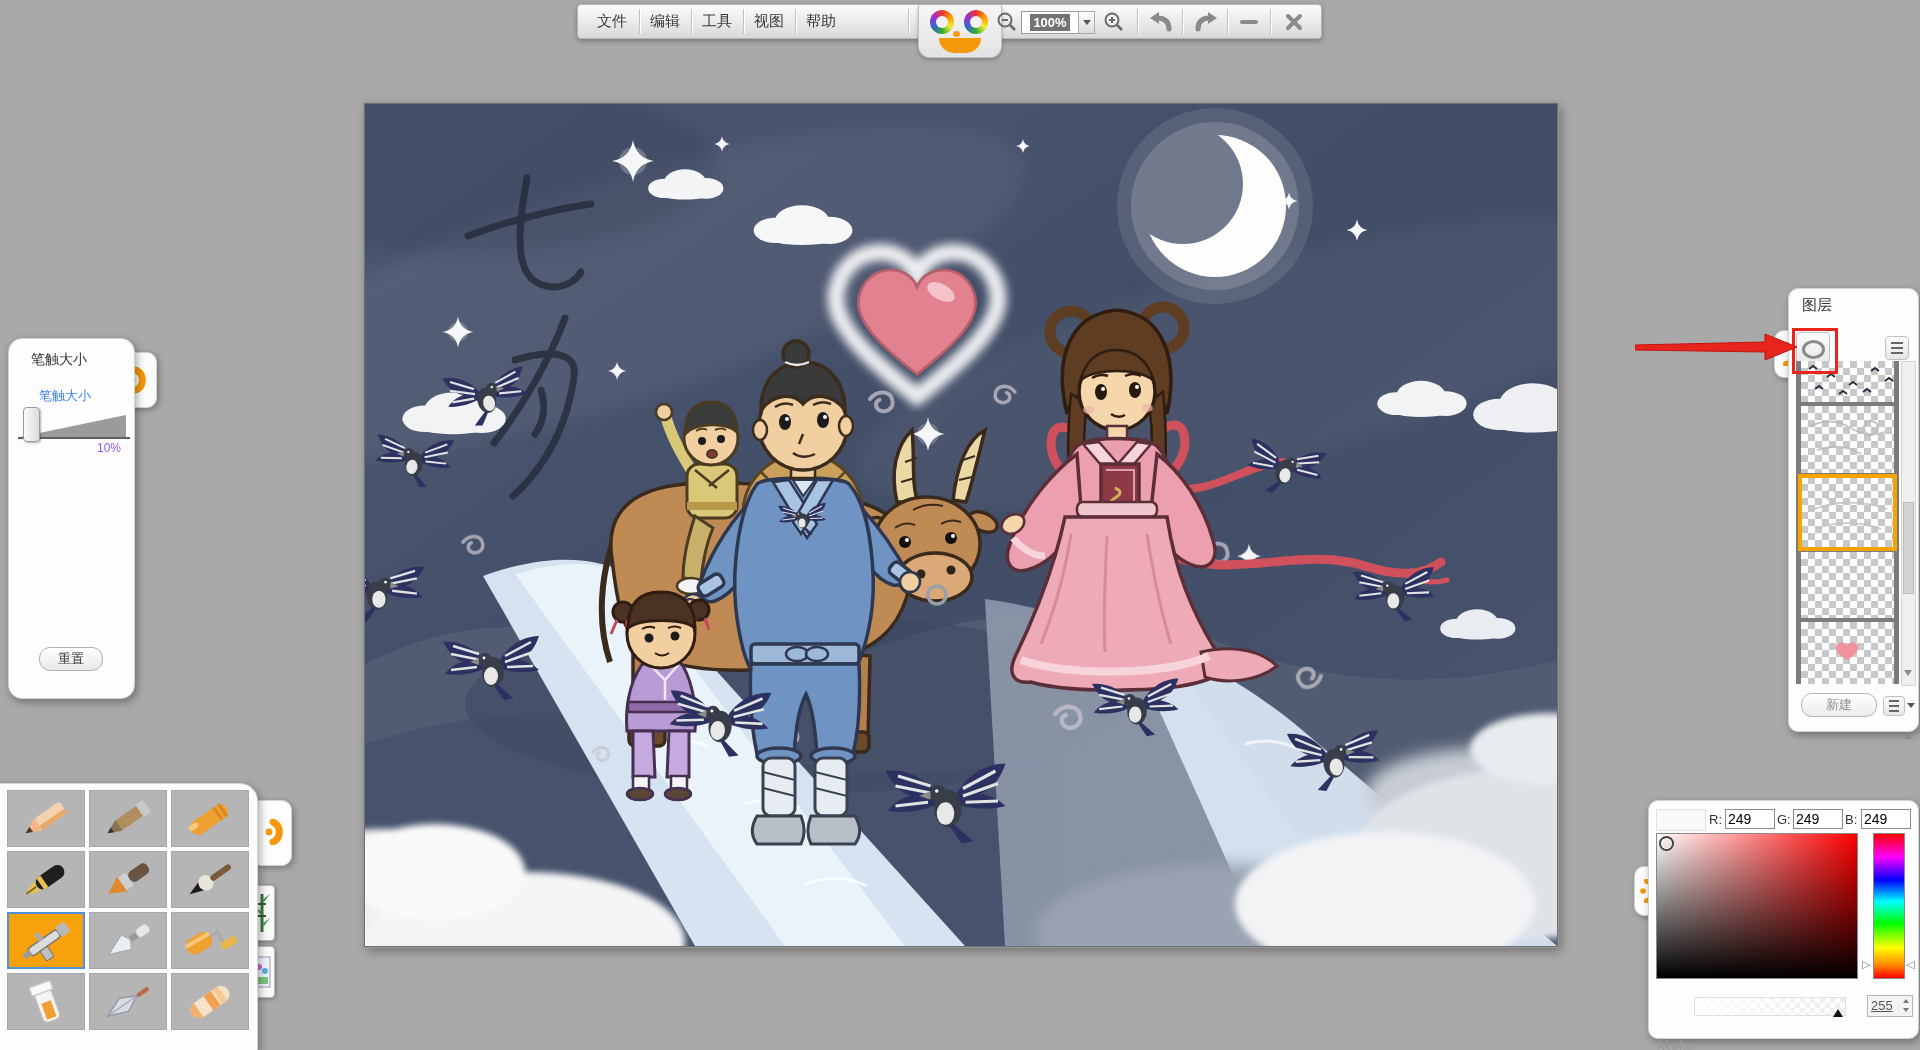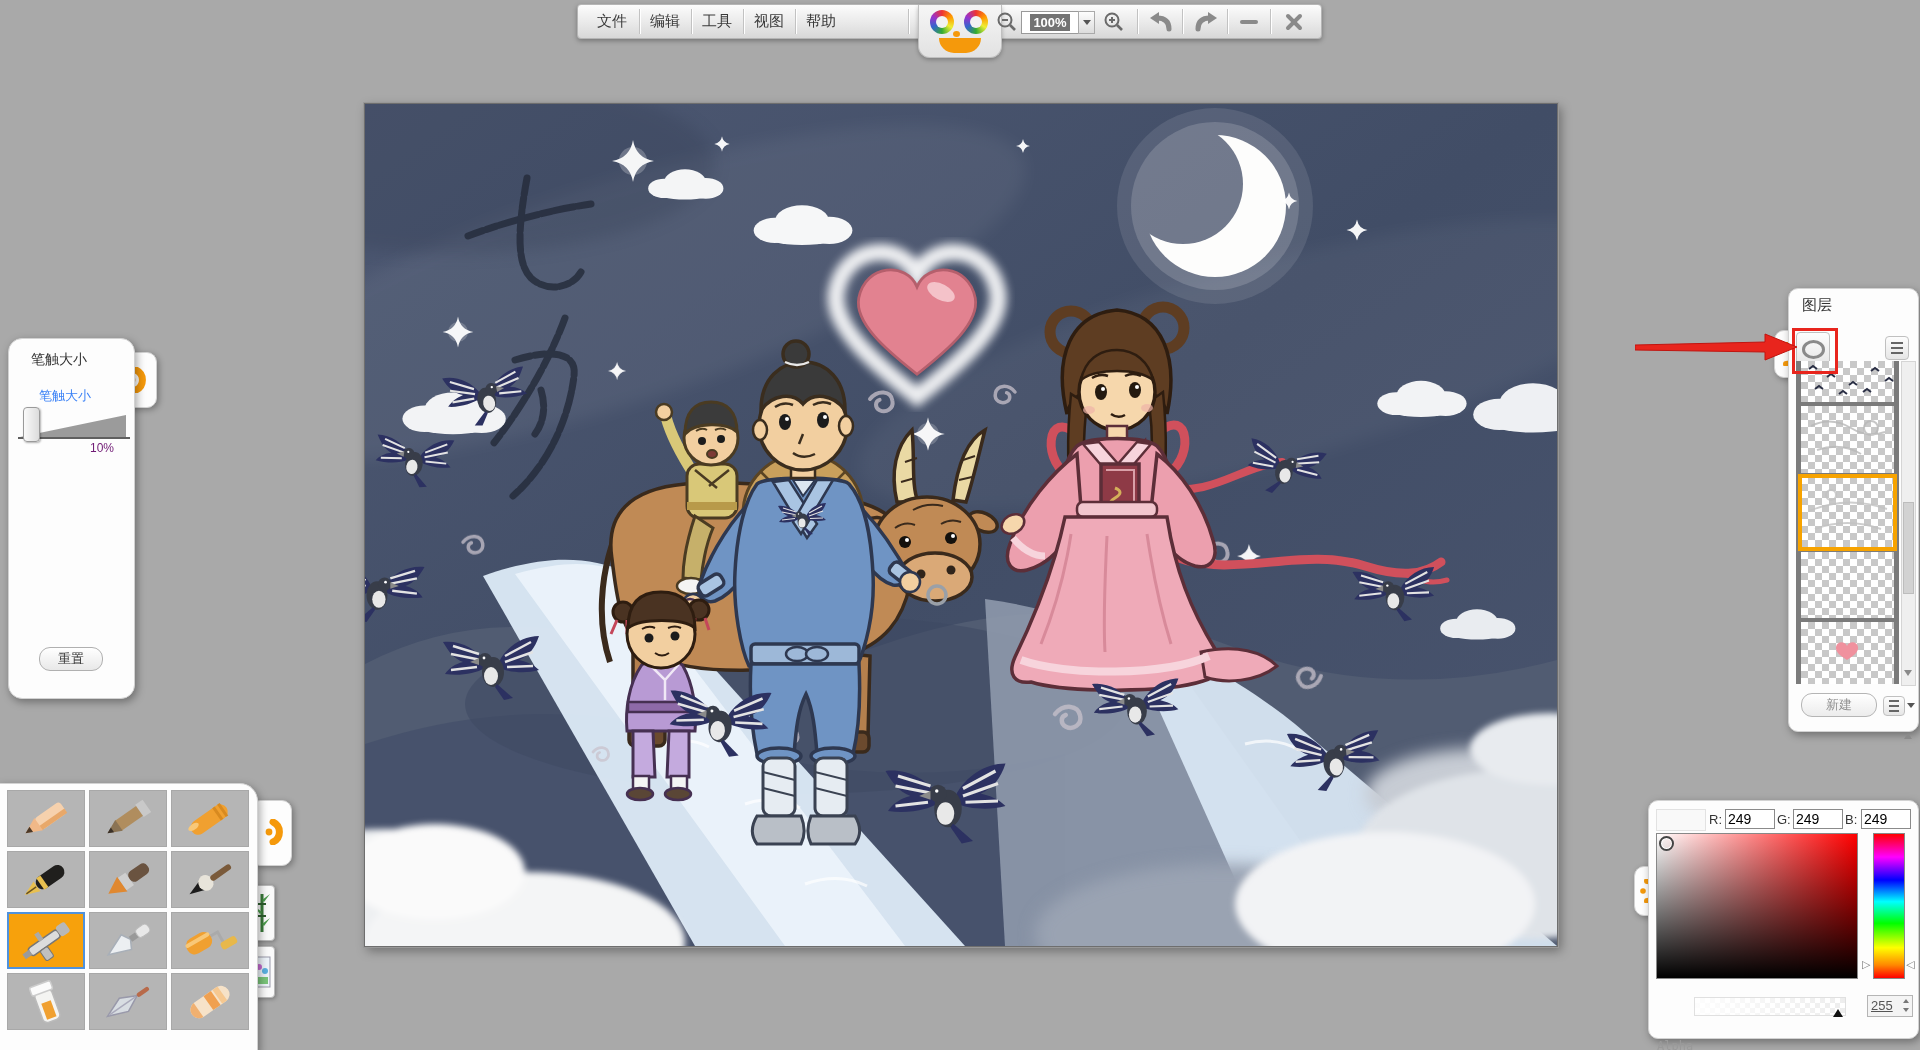--- a/index.html
+++ b/index.html
@@ -29,21 +29,21 @@
   .canvas{left:364px;top:103px;width:1192px;height:842px;border:1px solid #6e6e6e;
     box-shadow:0 0 0 1px #989898,3px 4px 10px rgba(0,0,0,.35);background:#46516b;z-index:1;}
   
   .panel{background:#fdfdfd;border:1px solid #d2d2d2;box-shadow:2px 3px 9px rgba(0,0,0,.35);z-index:10;}
   .orange-tab{position:absolute;background:#fdfdfd;border:1px solid #d2d2d2;box-shadow:2px 2px 6px rgba(0,0,0,.3);z-index:9;}
   .arcmark{position:absolute;width:26px;height:26px;}
   
   .brush-panel{left:8px;top:338px;width:125px;height:359px;border-radius:14px;}
   .bp-title{position:absolute;left:22px;top:12px;font-size:14px;color:#333;}
   .bp-label{position:absolute;left:30px;top:48px;font-size:13px;color:#3b82f6;text-align:right;}
-  .bp-pct{position:absolute;left:81px;top:102px;font-size:12px;color:#701a75;}
+  .bp-pct{position:absolute;left:88px;top:102px;font-size:12px;color:#8b5cf6;}
   .bp-reset{position:absolute;left:30px;top:308px;width:62px;height:22px;border:1px solid #b0b0b0;border-radius:11px;
     background:linear-gradient(#fff,#e8e8e8);font-size:13px;color:#333;text-align:center;line-height:21px;}
   .slider{position:absolute;left:9px;top:66px;width:112px;height:38px;}
   .slider .hndl{position:absolute;left:5px;top:2px;width:15px;height:33px;border:1px solid #9a9a9a;border-radius:4px;
     background:linear-gradient(90deg,#fafafa,#dcdcdc);box-shadow:1px 1px 2px rgba(0,0,0,.3);z-index:2;}
   
   .tool-palette{left:-2px;top:783px;width:258px;height:268px;border-radius:0 18px 0 0;}
   .tool-cell{position:absolute;width:78px;height:57px;background:#b5b5b5;box-shadow:inset 0 0 0 1px #a8a8a8;
     display:flex;align-items:center;justify-content:center;}
   .tool-cell.sel{background:#f7a10c;box-shadow:inset 0 0 0 2px #4f92dd;}

